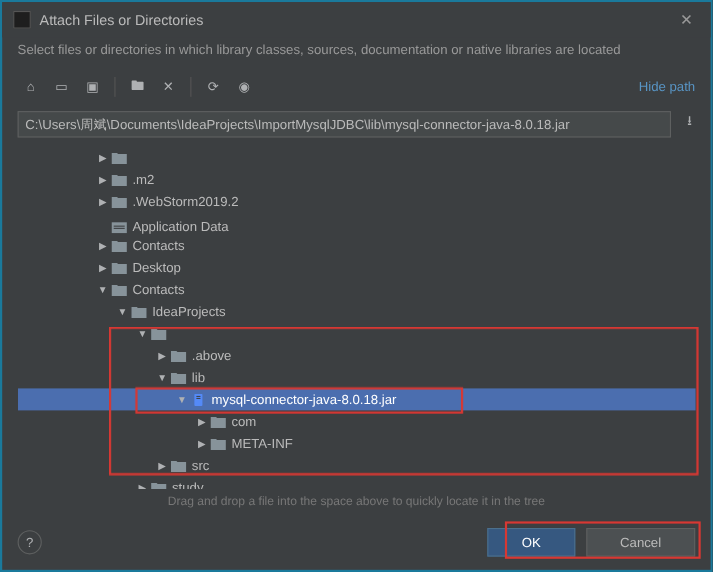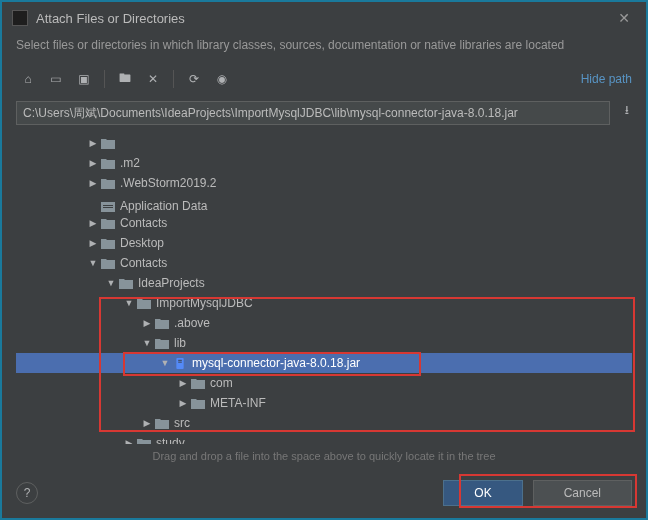--- a/index.html
+++ b/index.html
@@ -138,21 +138,20 @@
         </span>
         <span>IdeaProjects</span>
       </div>
       <div class="node" style="padding-left: 106px;">
         <span class="arrow">▼</span>
         <span class="ficon">
           <svg class="folder-svg" viewBox="0 0 14 11">
             <path class="folder" d="M0 1h5l1 1h8v9H0z"></path>
           </svg>
         </span>
-        <span>ImportMysqlJDBC</span>
       </div>
       <div class="node" style="padding-left: 124px;">
         <span class="arrow">▶</span>
         <span class="ficon">
           <svg class="folder-svg" viewBox="0 0 14 11">
             <path class="folder" d="M0 1h5l1 1h8v9H0z"></path>
           </svg>
         </span>
         <span>.above</span>
       </div>

